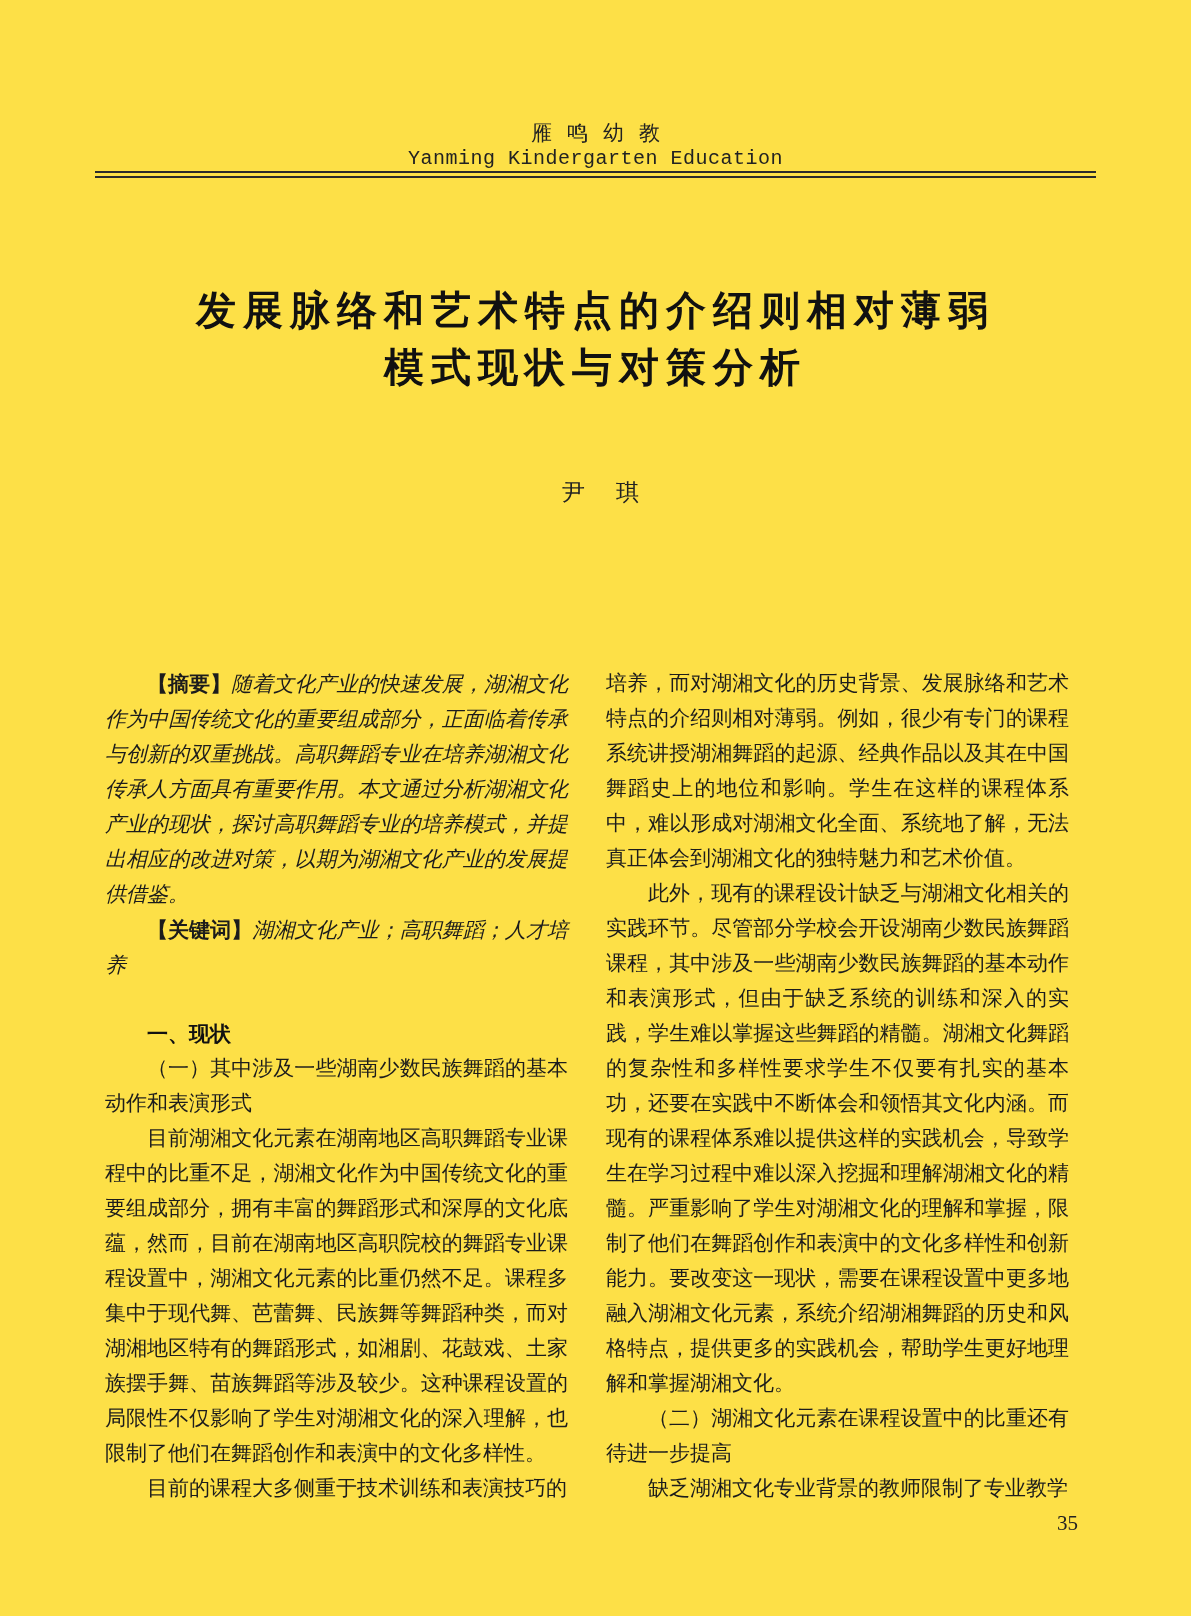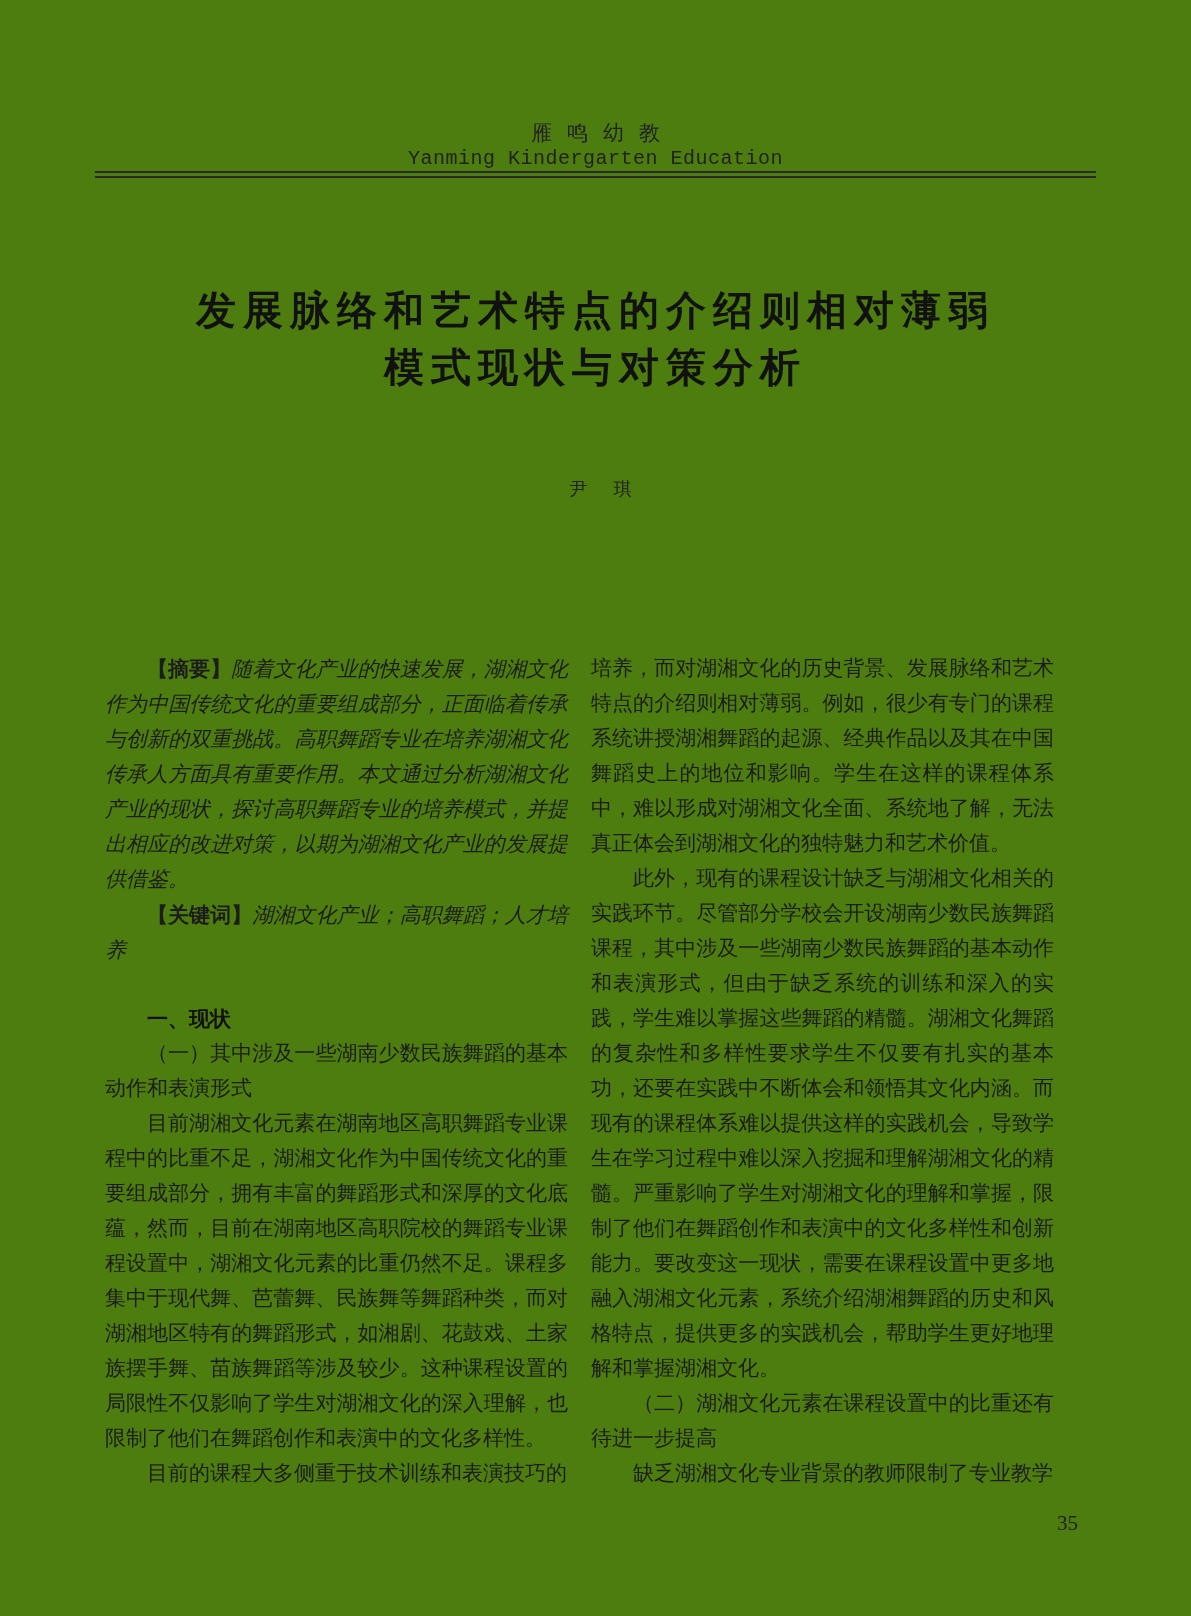--- a/index.html
+++ b/index.html
@@ -1,21 +1,21 @@
 <!DOCTYPE html>
 <html><head>
 <meta charset="utf-8">
 <style>
   * { margin: 0; padding: 0; box-sizing: border-box; }
   html, body { background: #ffffff; }
   .page {
     position: relative;
     width: 1191px;
     height: 1616px;
-    background: #4d7c0f;
+    background: #fde047;
     font-family: "Liberation Serif", serif;
     color: #1c1c1c;
     overflow: hidden;
   }
   .header-cn {
     position: absolute;
     top: 119px; left: 0; right: 0;
     text-align: center;
     font-size: 21px;
     letter-spacing: 15px;
@@ -45,31 +45,31 @@
     font-size: 40px;
     font-weight: bold;
     letter-spacing: 7px;
     line-height: 57px;
     color: #111;
   }
   .author {
     position: absolute;
     top: 477px; left: 14px; right: 0;
     text-align: center;
-    font-size: 18px;
+    font-size: 23px;
     letter-spacing: 4px;
     color: #222;
   }
   .columns {
     position: absolute;
-    top: 651px;
+    top: 666px;
     left: 105px;
     width: 976px;
     display: flex;
-    gap: 23px;
+    gap: 38px;
   }
   .col {
     width: 463px;
     font-size: 21px;
     line-height: 35px;
     text-align: justify;
     text-justify: inter-ideograph;
   }
   .col p { margin: 0; }
   .indent { text-indent: 2em; }

